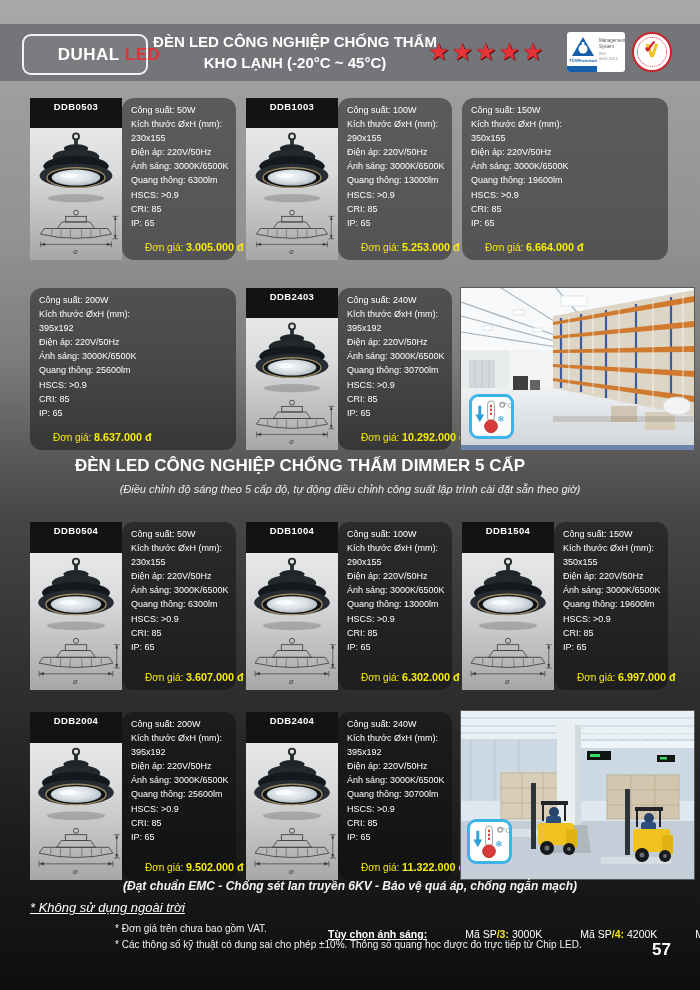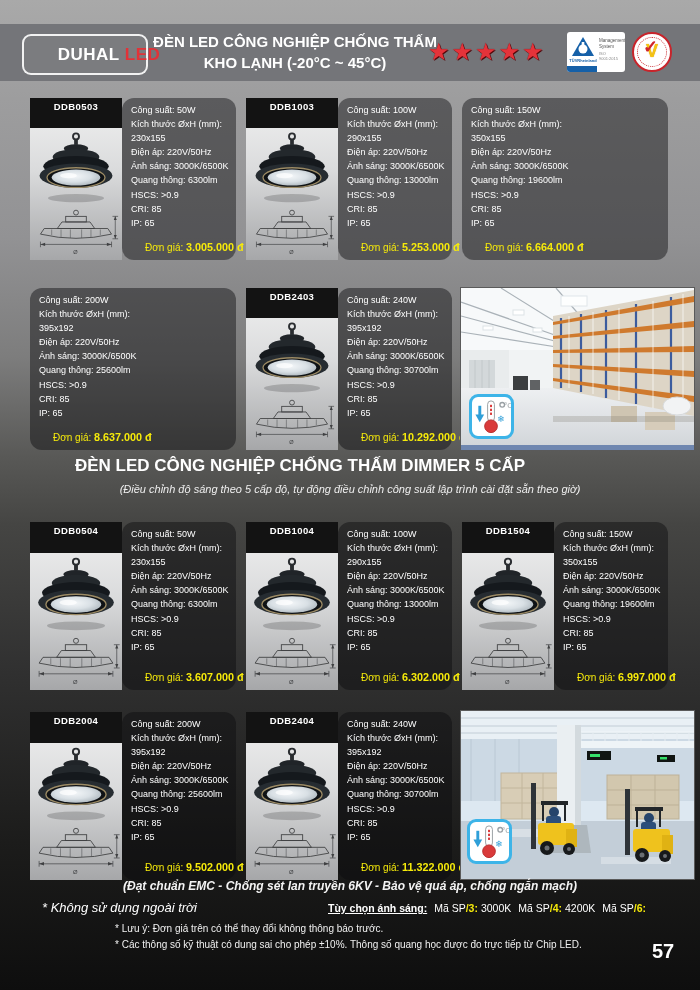--- a/index.html
+++ b/index.html
@@ -46,27 +46,27 @@
     line-height:14.1px;position:relative;border-radius:12px;}
   .pr{position:absolute;left:2px;bottom:5px;color:#f6ea0a;font-size:10px;white-space:nowrap;padding-left:21px;}
   .pr b{font-size:10.8px;}
   
   .photo{position:absolute;border:1px solid #5a5a5a;}
   .cold{position:absolute;width:45px;height:45px;background:#fff;border:3px solid #3db4e8;
     border-radius:9px;box-sizing:border-box;}
   
   #emc{position:absolute;left:0;top:879px;width:700px;text-align:center;color:#f4f4f4;
     font-style:italic;font-weight:bold;font-size:12px;}
-  #outdoor{position:absolute;left:42px;top:900px;color:#fff;font-style:italic;font-size:13px;}
-  #optrow{position:absolute;left:328px;top:902px;width:370px;display:flex;gap:7px;color:#fff;
+  #outdoor{position:absolute;left:30px;top:900px;color:#fff;font-style:italic;font-size:13px;text-decoration:underline;}
+  #optrow{position:absolute;left:328px;top:928px;width:370px;display:flex;gap:38px;color:#fff;
     font-size:10.5px;white-space:nowrap;}
   #optrow .lbl{text-decoration:underline;font-weight:bold;}
   #optrow .code{color:#f6ea0a;font-weight:bold;}
   #notes{position:absolute;left:115px;top:921px;color:#f0f0f0;font-size:10px;line-height:15.5px;width:540px;}
-  #pagenum{position:absolute;left:652px;top:940px;color:#fff;font-weight:bold;font-size:20px;}
+  #pagenum{position:absolute;left:652px;top:940px;color:#fff;font-weight:bold;font-size:17px;}
 </style>
 </head>
 <body>
 
 <svg width="0" height="0" style="position:absolute">
   <defs>
     <radialGradient id="lensg" cx="45%" cy="42%" r="65%">
       <stop offset="0%" stop-color="#f4f7f9"></stop>
         <stop offset="55%" stop-color="#d9e0e5"></stop>
         <stop offset="100%" stop-color="#a9b3ba"></stop>
@@ -470,18 +470,18 @@
 
   <div id="emc">(Đạt chuẩn EMC  - Chống sét lan truyền 6KV - Bảo vệ quá áp, chống ngắn mạch)</div>
   <div id="outdoor">* Không sử dụng ngoài trời</div>
   <div id="optrow">
     <span class="lbl">Tùy chọn ánh sáng:</span>
     <span><span>Mã SP</span><span class="code">/3:</span> <span>3000K</span></span>
     <span><span>Mã SP</span><span class="code">/4:</span> <span>4200K</span></span>
     <span><span>Mã SP</span><span class="code">/6:</span> </span>
   </div>
   <div id="notes">
-    <div>* Lưu ý: Đơn giá trên có thể thay đổi không thông báo trước.</div>
+    <div>* Đơn giá trên chưa bao gồm VAT.</div>
     <div>* Các thông số kỹ thuật có dung sai cho phép ±10%. Thông số quang học được đo trực tiếp từ Chip LED.</div>
   </div>
   <div id="pagenum">57</div>
 
 </div>
 
 </body></html>

